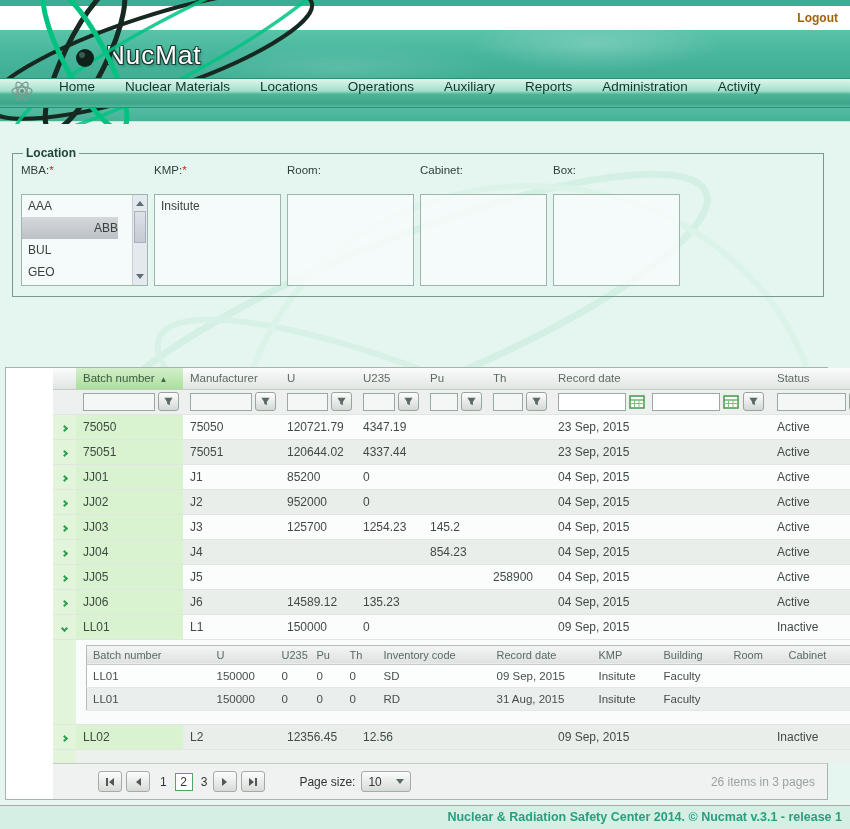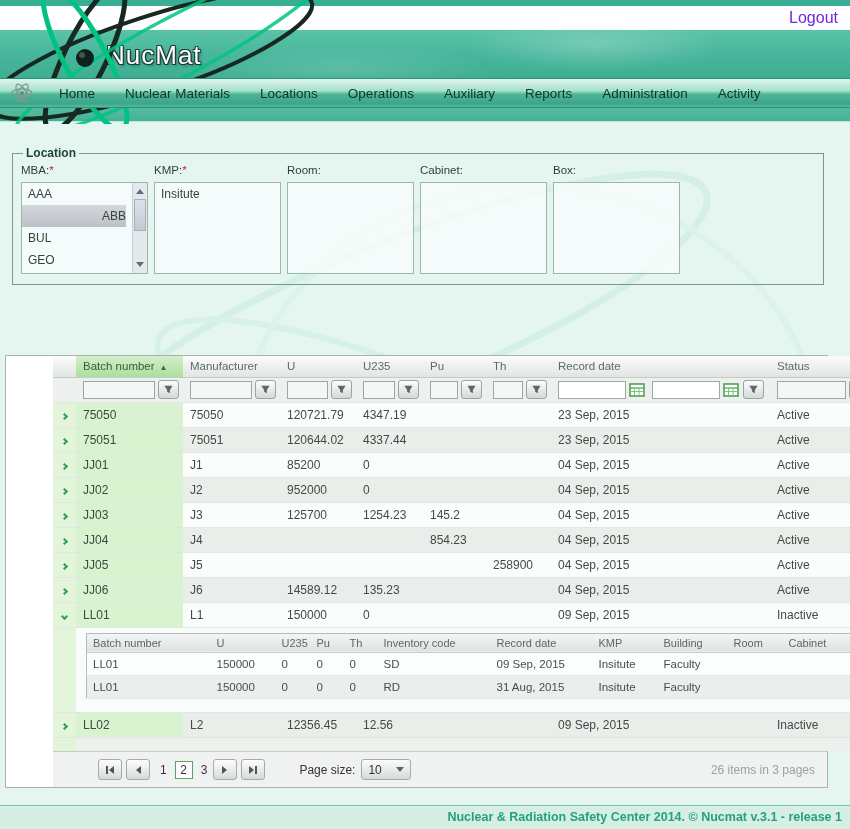--- a/index.html
+++ b/index.html
@@ -4,58 +4,58 @@
 <style>
   * { box-sizing: border-box; }
   html,body { margin:0; padding:0; }
   body {
     width:850px; height:829px; overflow:hidden; position:relative;
     font-family:"Liberation Sans", sans-serif; background:#e4f6ef;
   }
   
   .topstrip { height:6px; background:#38af94; }
   .whiteband { height:24px; background:#fff; display:flex; justify-content:flex-end; align-items:center; padding-right:12px; position:relative; z-index:1; }
-  .logout { font-size:16px; color:#6d28d9; text-decoration:none; cursor:pointer; }
+  .logout { font-size:12px; color:#a16207; text-decoration:none; cursor:pointer;font-weight:bold; }
   .header {
     height:48px; position:relative; z-index:1;
     background:linear-gradient(180deg,#5ac3a8 0%,#46b59b 55%,#3fae93 100%);
     display:flex; align-items:flex-end; justify-content:space-between;
   }
   .header::before { content:""; position:absolute; inset:0;
     background:radial-gradient(ellipse 180px 40px at 70% 30%, rgba(255,255,255,.22), transparent 70%),
                radial-gradient(ellipse 220px 35px at 40% 80%, rgba(255,255,255,.14), transparent 70%); }
   .appname {
     margin-left:106px; font-size:26px; font-weight:normal; color:#fff; line-height:46px; letter-spacing:1px; position:relative;
     text-shadow:-1px -1px 0 #1d3b31, 1px -1px 0 #1d3b31, -1px 1px 0 #1d3b31, 1px 1px 0 #1d3b31, 2px 2px 3px rgba(0,0,0,.35);
   }
   .dbtitle { font-size:23px; font-weight:bold; color:#13332a; padding:0 10px 5px 0; position:relative; }
   .logo-svg { position:absolute; top:0; left:0; z-index:2; pointer-events:none; }
   .navbar {
     height:30px; position:relative; z-index:3;
     background:linear-gradient(180deg,#dff5ec 0%,#a5e1cc 42%,#4cb497 55%,#3da68a 88%,#53bb9f 100%);
     border-top:1px solid #2e8f77; border-bottom:1px solid #2e9177;
-    display:flex; align-items:center;
+    display:flex; align-items:flex-start;
   }
   .nav-atom { margin:0 10px 0 10px; display:flex; }
   .nav-item { font-size:13.5px; color:#0e352a; padding:0 15px; cursor:pointer; white-space:nowrap; }
   .substrip { height:14px; background:linear-gradient(180deg,#54bca0,#47b197); border-bottom:1px solid #bfe8d9; position:relative; z-index:1; }
 
   
   .content { position:relative; height:659px; }
   .watermark { position:absolute; top:0; left:0; z-index:0; pointer-events:none; }
 
   
   .location {
     position:relative; z-index:1; margin:24px 26px 0 12px;
     border:1px solid #78998d; padding:2px 8px 10px 8px;
   }
   .location legend { font-size:12px; font-weight:bold; color:#21453a; padding:0 3px; margin-left:2px; }
   .fields { display:flex; gap:6px; margin-top:2px; }
   .field { width:127px; }
-  .field-label { font-size:11.5px; color:#2f3f38; margin-bottom:6px; }
+  .field-label { font-size:11.5px; color:#2f3f38; margin-bottom:18px; }
   .req { color:#c22; }
   .listbox { height:92px; background:rgba(250,253,252,.78); border:1px solid #9db5ab; position:relative; overflow:hidden; }
   .lb-item { height:22px; line-height:22px; padding-left:6px; font-size:12px; color:#36423c; cursor:pointer; }
   .lb-item.selected { background:linear-gradient(180deg,#d4d8dc,#bcc1c7);text-align:right; }
   .lb-scroll { position:absolute; top:0; right:0; bottom:0; width:15px; background:#e4e9ed; border-left:1px solid #c8d0d6; }
   .sb-up,.sb-down { position:absolute; left:0; right:0; height:13px; display:flex; align-items:center; justify-content:center; cursor:pointer; }
   .sb-up { top:2px; } .sb-down { bottom:2px; }
   .tri-up { width:0; height:0; border-left:4px solid transparent; border-right:4px solid transparent; border-bottom:5px solid #5f6d77; }
   .tri-down { width:0; height:0; border-left:4px solid transparent; border-right:4px solid transparent; border-top:5px solid #5f6d77; }
   .sb-thumb { position:absolute; left:1px; right:1px; top:16px; height:32px; background:linear-gradient(180deg,#dde2e7,#c3cad2); border:1px solid #a8b1bb; cursor:pointer; }
@@ -170,21 +170,21 @@
       <ellipse cx="470" cy="330" rx="340" ry="80" stroke="#cdeee1" stroke-width="6" transform="rotate(24 470 330)"></ellipse>
       <ellipse cx="530" cy="300" rx="290" ry="260" stroke="#d6f1e6" stroke-width="6"></ellipse>
     </g>
   </svg>
 
   <fieldset class="location">
     <legend>Location</legend>
     <div class="fields">
       <div class="field">
         <div class="field-label"><span>MBA:</span><span class="req">*</span></div>
-        <div class="listbox" style="padding-right:21px;">
+        <div class="listbox" style="padding-right:29px;">
           <div class="lb-item">AAA</div>
           <div class="lb-item selected">ABB</div>
           <div class="lb-item">BUL</div>
           <div class="lb-item">GEO</div>
           <div class="lb-item">KAZ</div>
           <div class="lb-scroll">
             <div class="sb-up">
                 <span class="tri-up"></span>
               </div>
             <div class="sb-thumb"></div>

